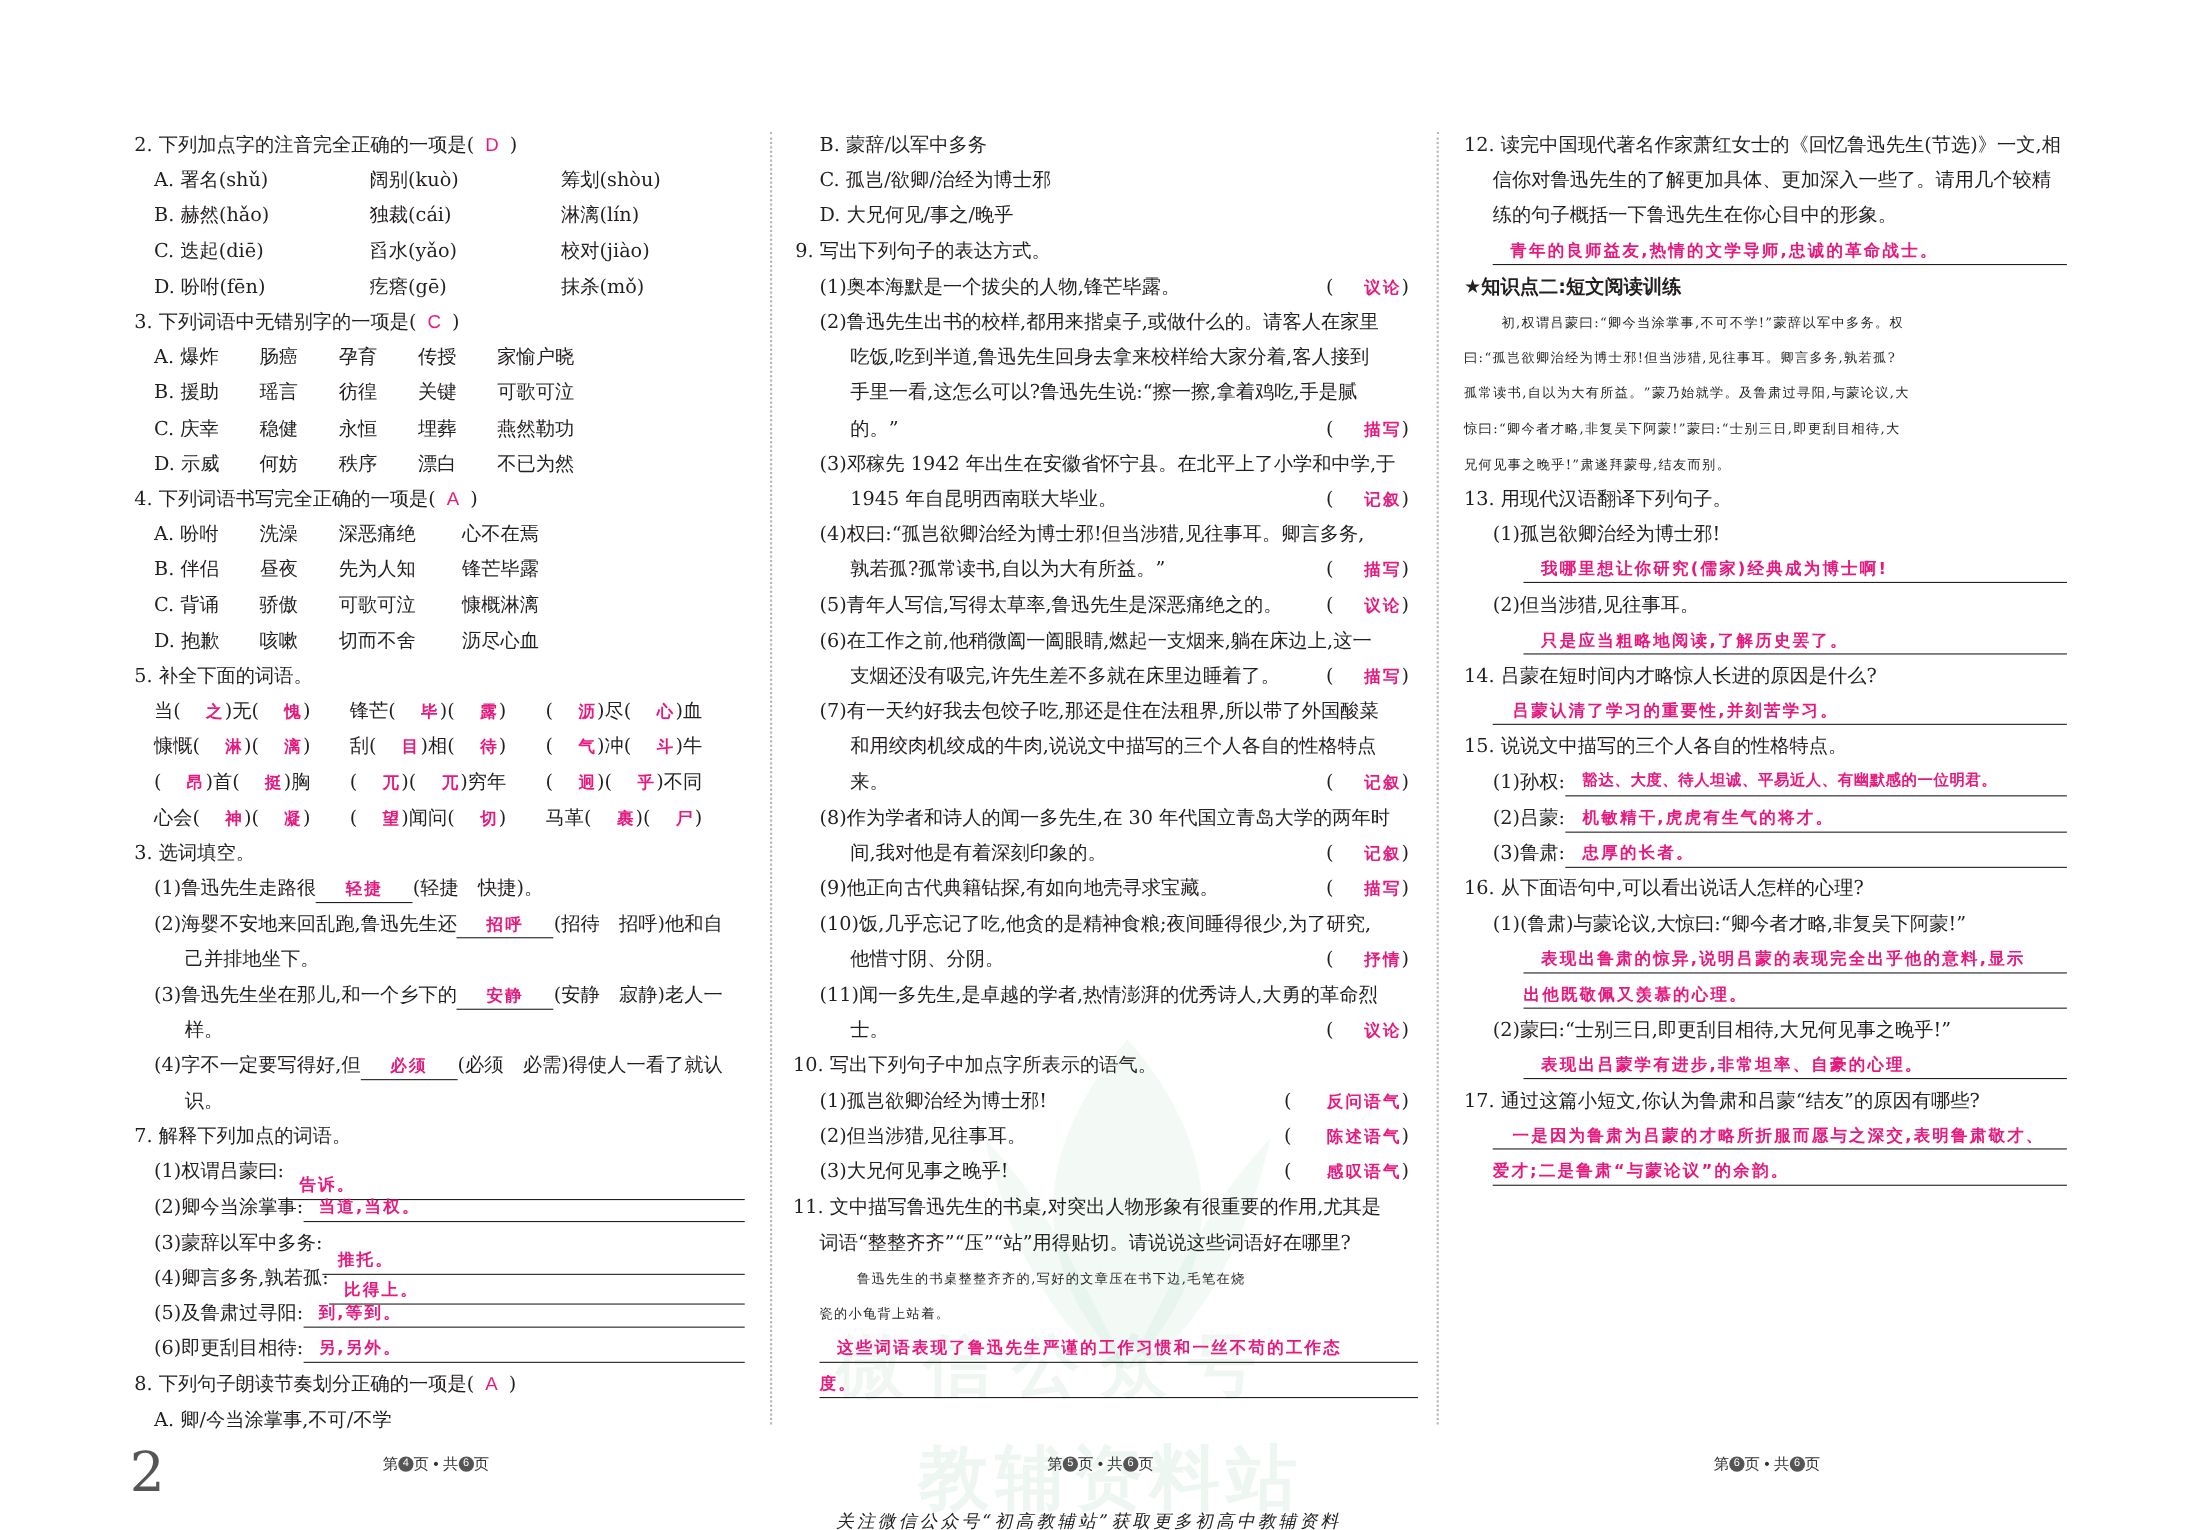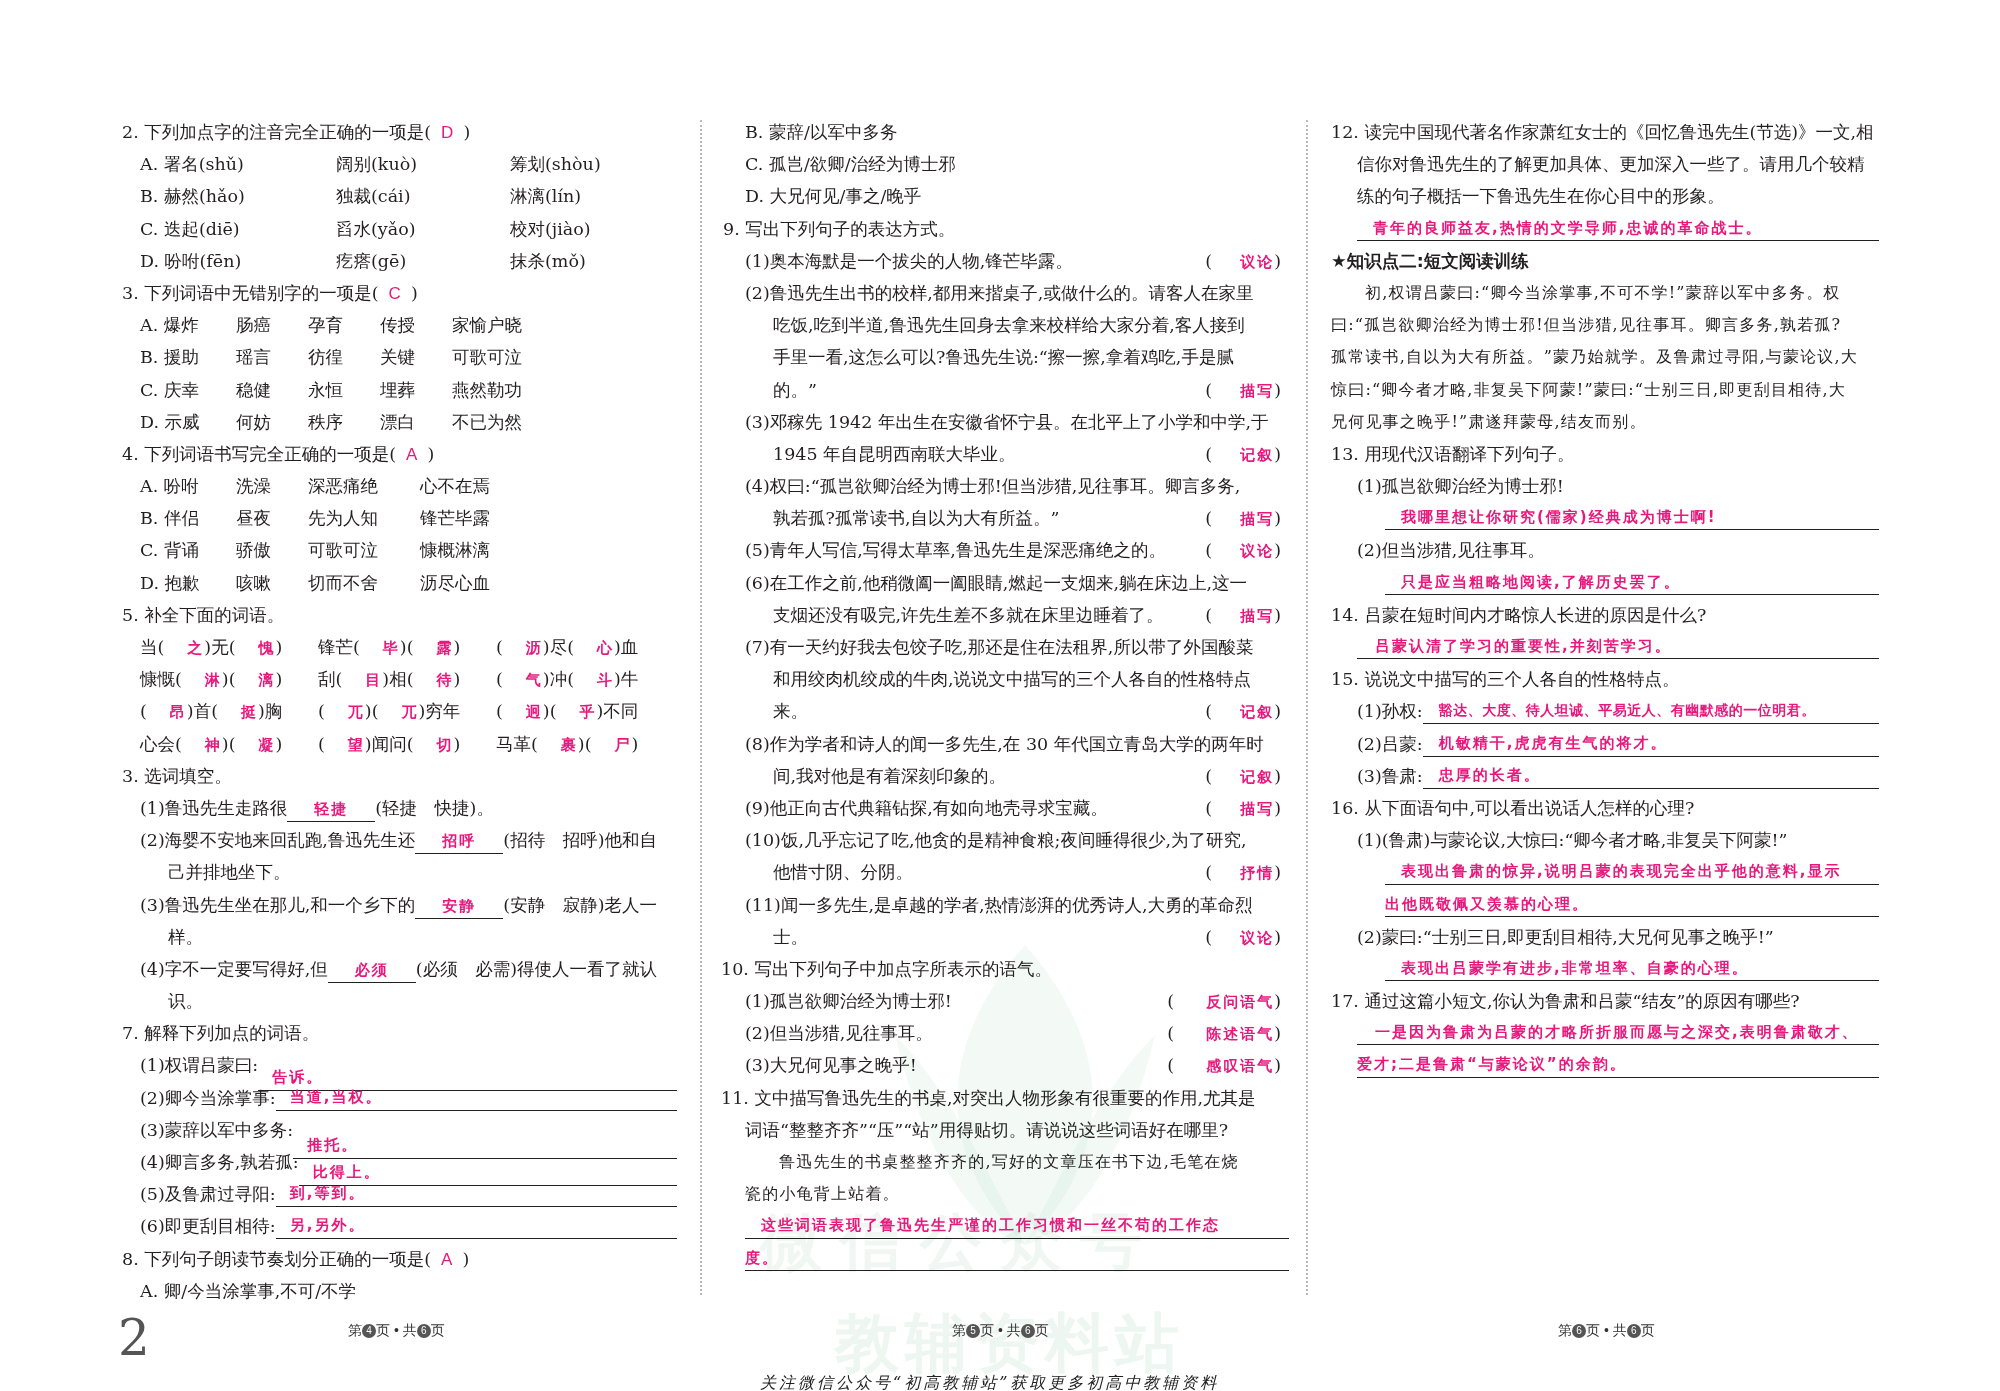--- a/index.html
+++ b/index.html
@@ -22,21 +22,21 @@
   .grid3 { display: grid; grid-template-columns: 196px 174px 180px; padding-left: 18px; }
   .grid5 { display: grid; grid-template-columns: 96px 72px 72px 72px 150px; padding-left: 18px; }
   .grid4 { display: grid; grid-template-columns: 96px 72px 112px 150px; padding-left: 18px; }
   .fillgrid { display: grid; grid-template-columns: 178px 178px 200px; padding-left: 18px; }
 
   .uline { display: inline-block; border-bottom: 1.5px solid #231f20; min-width: 88px; text-align: center; line-height: 24px; }
   .rt { position: absolute; right: 8px; top: 0; }
   .bracketans { display: inline-block; min-width: 62px; text-align: right; }
 
   .section-title { font-family: "DejaVu Sans", "Liberation Sans", sans-serif; font-weight: bold; font-size: 17.5px; }
-  .passage { font-family: "DejaVu Serif", serif; font-size: 16px; letter-spacing: 1.2px; }
+  .passage { font-family: "DejaVu Serif", serif; font-size: 12px; letter-spacing: 1.2px; }
 
   .ansline { position: relative; height: 32.2px; line-height: 30px; white-space: nowrap; }
   .ansline::after { content: ""; position: absolute; left: 0; right: 0; bottom: 4px; border-bottom: 1.5px solid #231f20; }
 
   .footer-pagenum { position: absolute; top: 1309px; left: 118px; font-family: "DejaVu Serif", serif; font-size: 50px; color: #555; }
   .footer-page { position: absolute; top: 1322px; font-family: Liberation Sans, sans-serif; font-size: 14px; color: #333; }
   .circ { display: inline-block; width: 14px; height: 14px; border-radius: 50%; background: #555; color: #fff; font-size: 10px; line-height: 14px; text-align: center; vertical-align: middle; }
   .footer-note { position: absolute; top: 1373px; left: 760px; font-family: "DejaVu Serif", serif; font-size: 16px; color: #222; letter-spacing: 3px; font-style: italic; }
 
   .watermark { position: absolute; left: 835px; top: 915px; width: 380px; height: 420px; pointer-events: none; }

